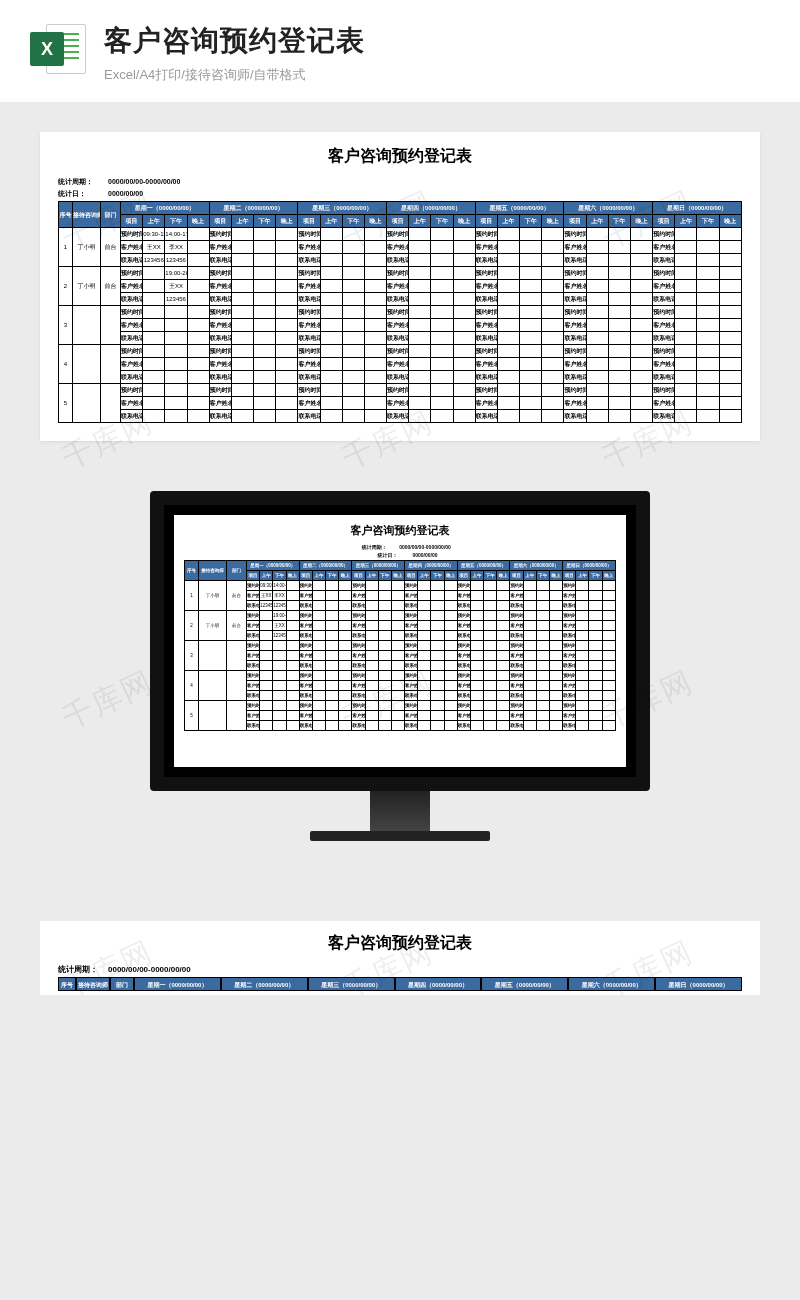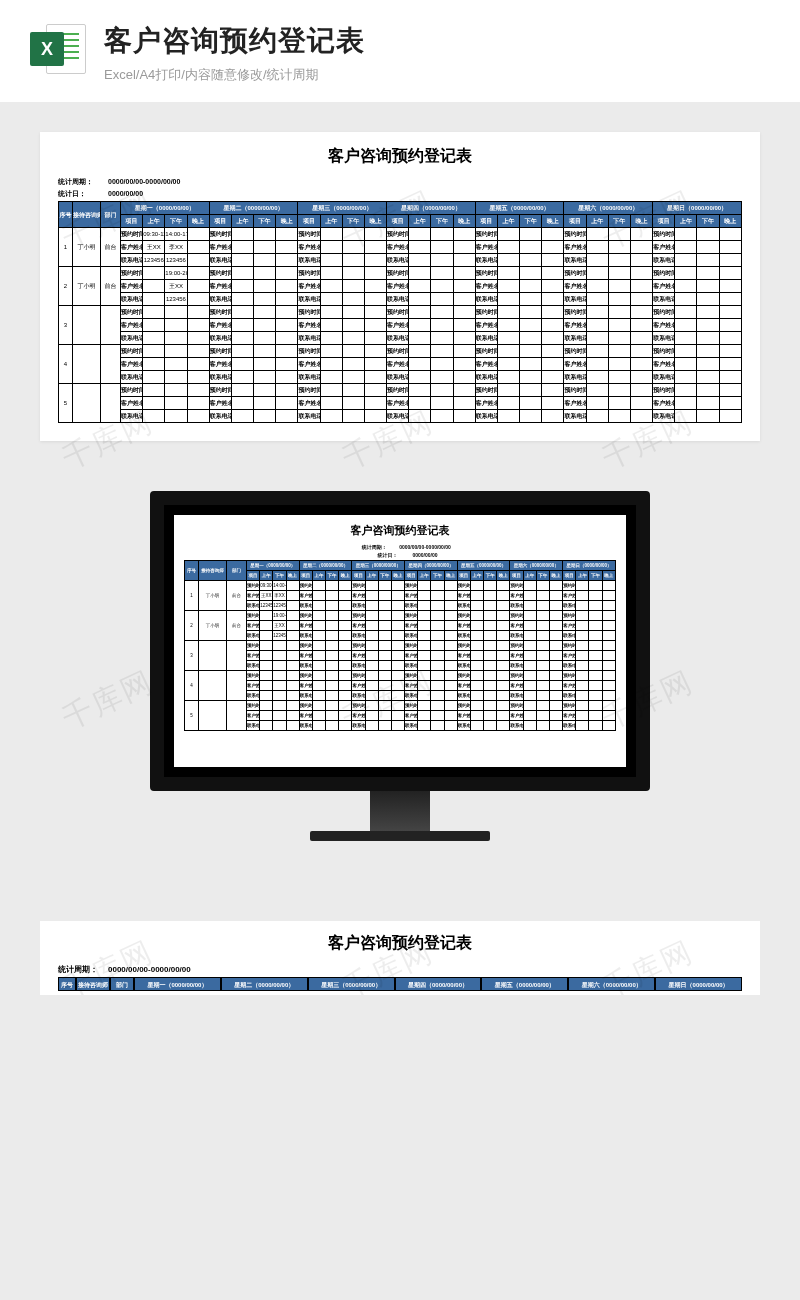--- a/index.html
+++ b/index.html
@@ -43,21 +43,21 @@
 </head>
 <body>
 
 <div class="header">
   <div class="excel-ico">
     <div class="excel-back"></div>
     <div class="excel-front">X</div>
   </div>
   <div class="title-block">
     <div class="main-title">客户咨询预约登记表</div>
-    <div class="sub-title">Excel/A4打印/内容随意修改/统计周期</div>
+    <div class="sub-title">Excel/A4打印/接待咨询师/自带格式</div>
   </div>
 </div>
 
 <div class="canvas">
 
   <div class="table-card">
     <div class="sheet-title">客户咨询预约登记表</div>
     <div class="meta"><span class="lbl">统计周期：</span><span>0000/00/00-0000/00/00</span></div>
     <div class="meta"><span class="lbl">统计日：</span><span>0000/00/00</span></div>
     <table class="tbl">

